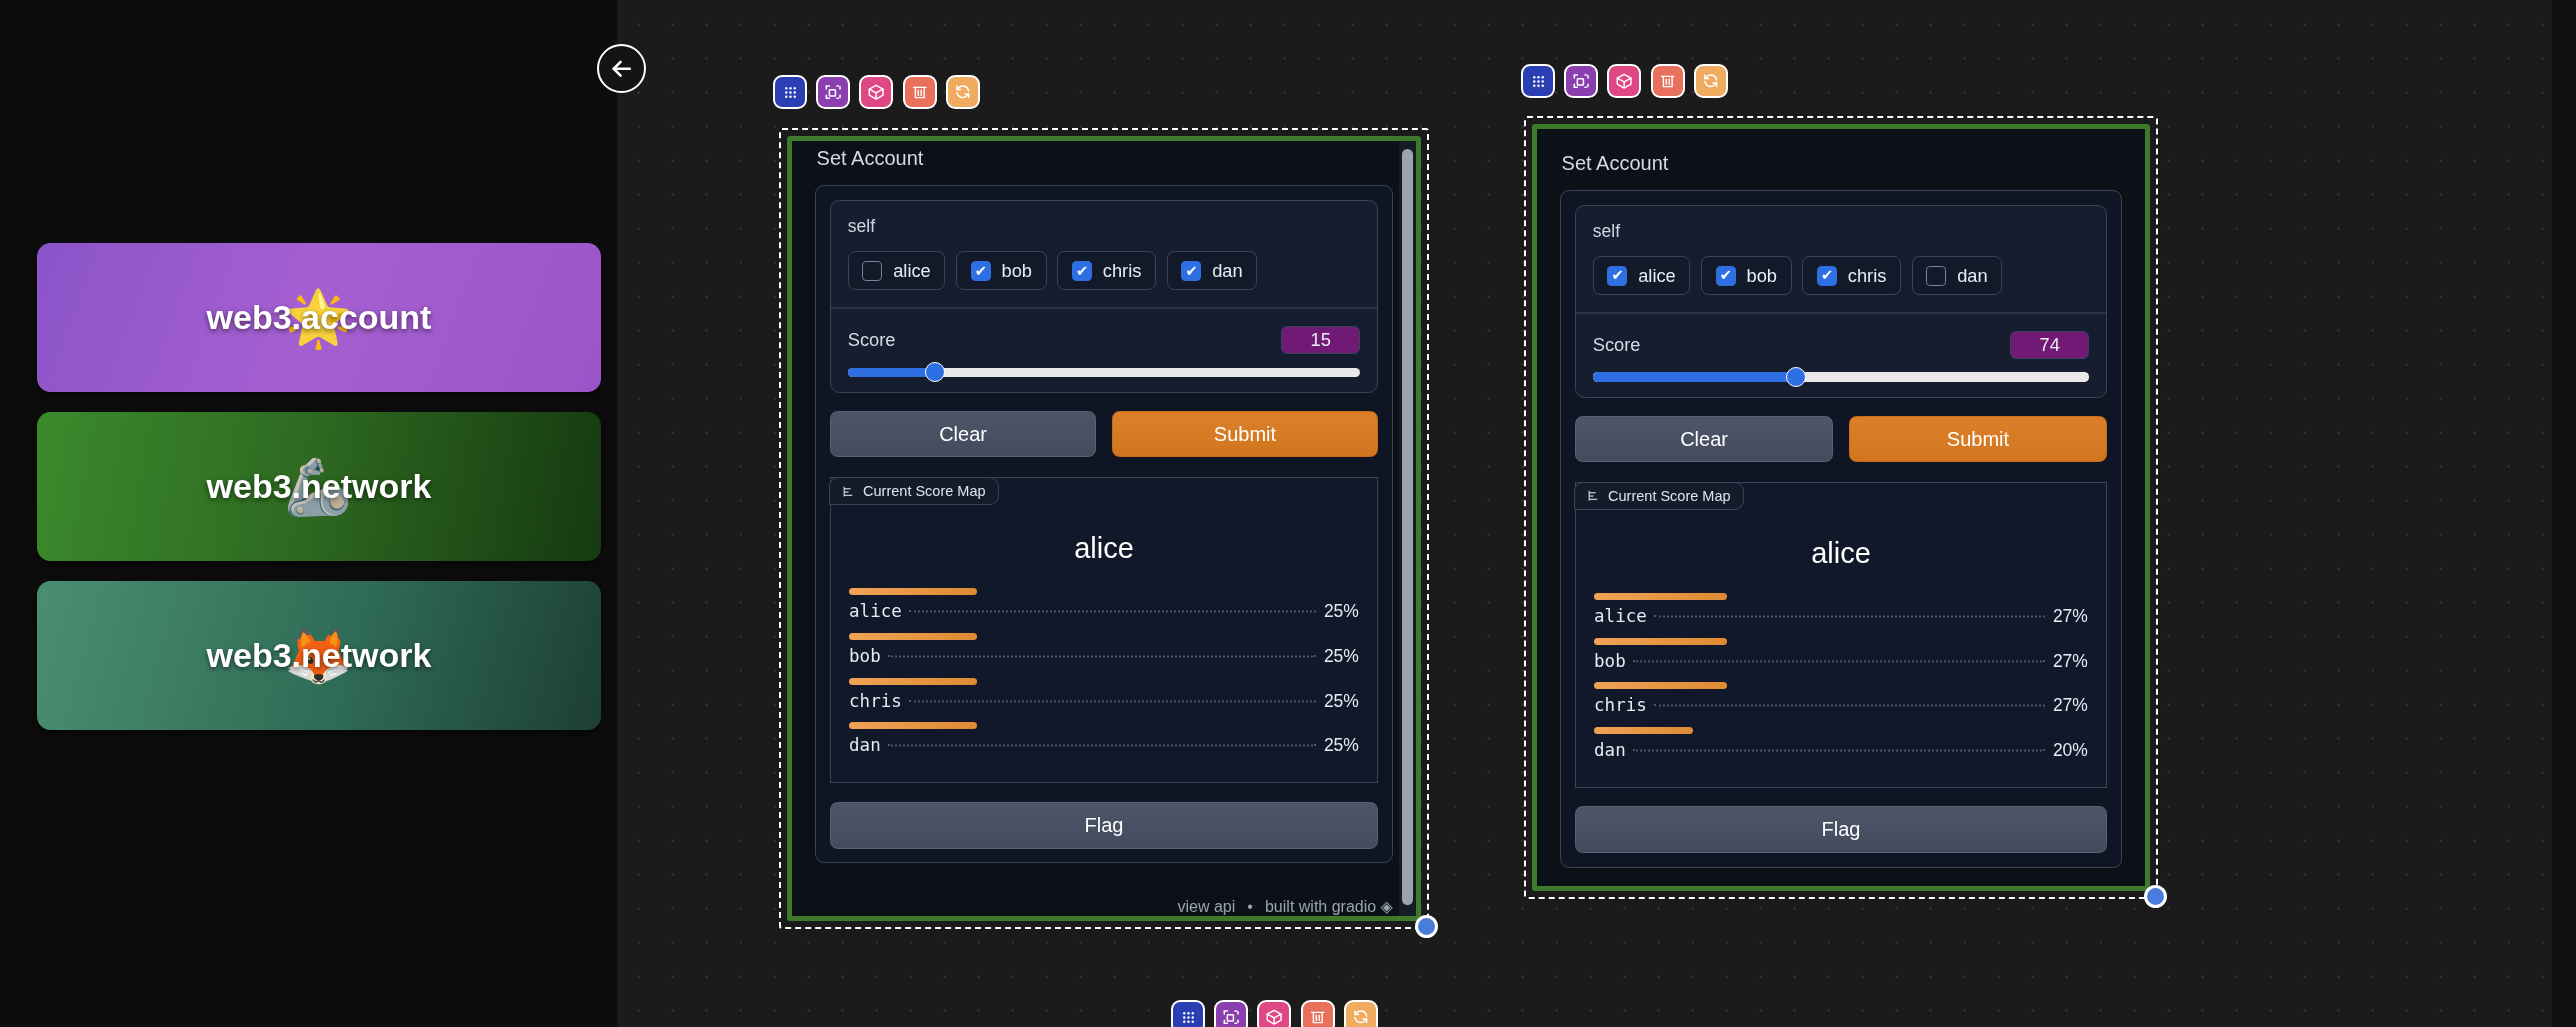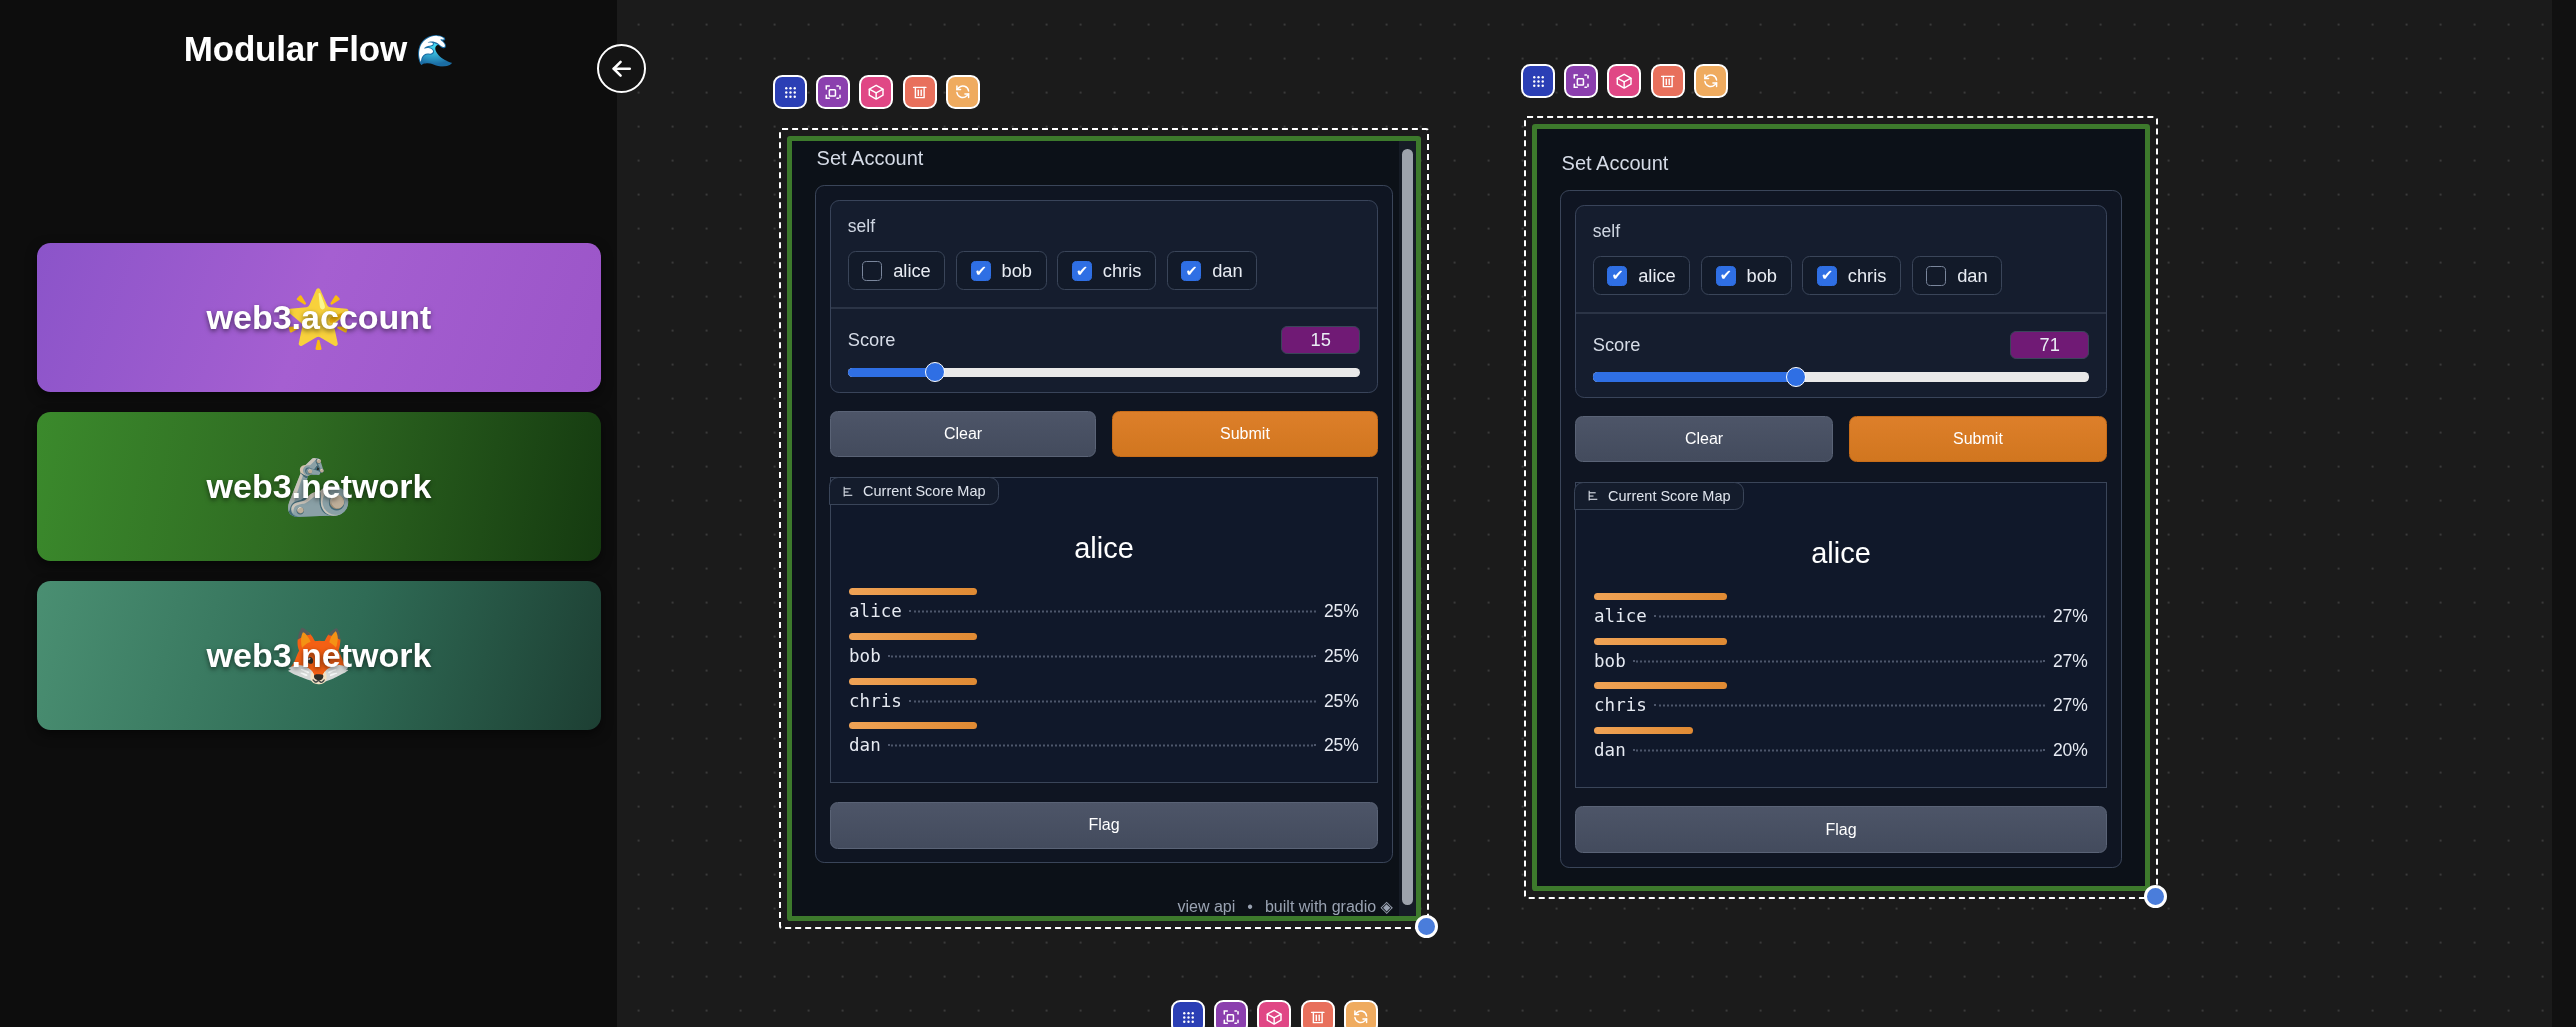--- a/index.html
+++ b/index.html
@@ -184,21 +184,21 @@
   .slider .thumb {
     position: absolute; top: 50%; transform: translate(-50%,-50%);
     width: 20px; height: 20px; border-radius: 50%; background: #2f6fe4;
     border: 1.5px solid #ffffff;
   }
 
   .btn-row { display: flex; gap: 15.3px; margin-top: 18.3px; }
   .btn {
     flex: 1; height: 46px; border-radius: 7.6px;
     display: flex; align-items: center; justify-content: center;
-    font-size: 16px; color: #ffffff; cursor: pointer;
+    font-size: 20px; color: #ffffff; cursor: pointer;
   }
   .btn-clear  { background: linear-gradient(180deg,#4d5568,#434b5d); border: 1.5px solid #5a6376; }
   .btn-submit { background: linear-gradient(180deg,#dd7f2a,#d1761f); border: 1.5px solid #c96d19; }
   .btn-flag   { background: linear-gradient(180deg,#4d5568,#434b5d); border: 1.5px solid #5a6376; height: 47px; }
 
   .scorecard {
     margin-top: 20px; border: 1.5px solid #3a4559; border-radius: 0;
     background: #10182a; position: relative; padding: 20px 18.3px 15.3px 18.3px;
   }
   .scorecard-tag {
@@ -236,24 +236,20 @@
     position: absolute; right: 0px; top: 0; bottom: 0; width: 17px;
     background: #161c26;
   }
 </style>
 </head>
 <body>
 
 <div class="root">
 
   <div class="sidebar">
-    <div class="app-title">
-      <span>Modular Flow</span>
-      <span class="wave">🌊</span>
-    </div>
 
 
     <div class="cards">
       <div class="card card-account">
         <span class="emoji">🌟</span>
         <span class="label">web3.account</span>
       </div>
       <div class="card card-contract">
         <span class="emoji">🦾</span>
         <span class="label">web3.network</span>
@@ -515,21 +511,21 @@
                   <label class="check">
                     <span class="box"></span>
                     <span class="nm">dan</span>
                   </label>
                 </div>
 
                 <div class="divider"></div>
 
                 <div class="slider-head">
                   <span class="lbl">Score</span>
-                  <span class="numbox">71</span>
+                  <span class="numbox">74</span>
                 </div>
                 <div class="slider">
                   <div class="fill" style="width:41%;"></div>
                   <div class="thumb" style="left:41%;"></div>
                 </div>
               </div>
 
               <div class="btn-row">
                 <div class="btn btn-clear">Clear</div>
                 <div class="btn btn-submit">Submit</div>

